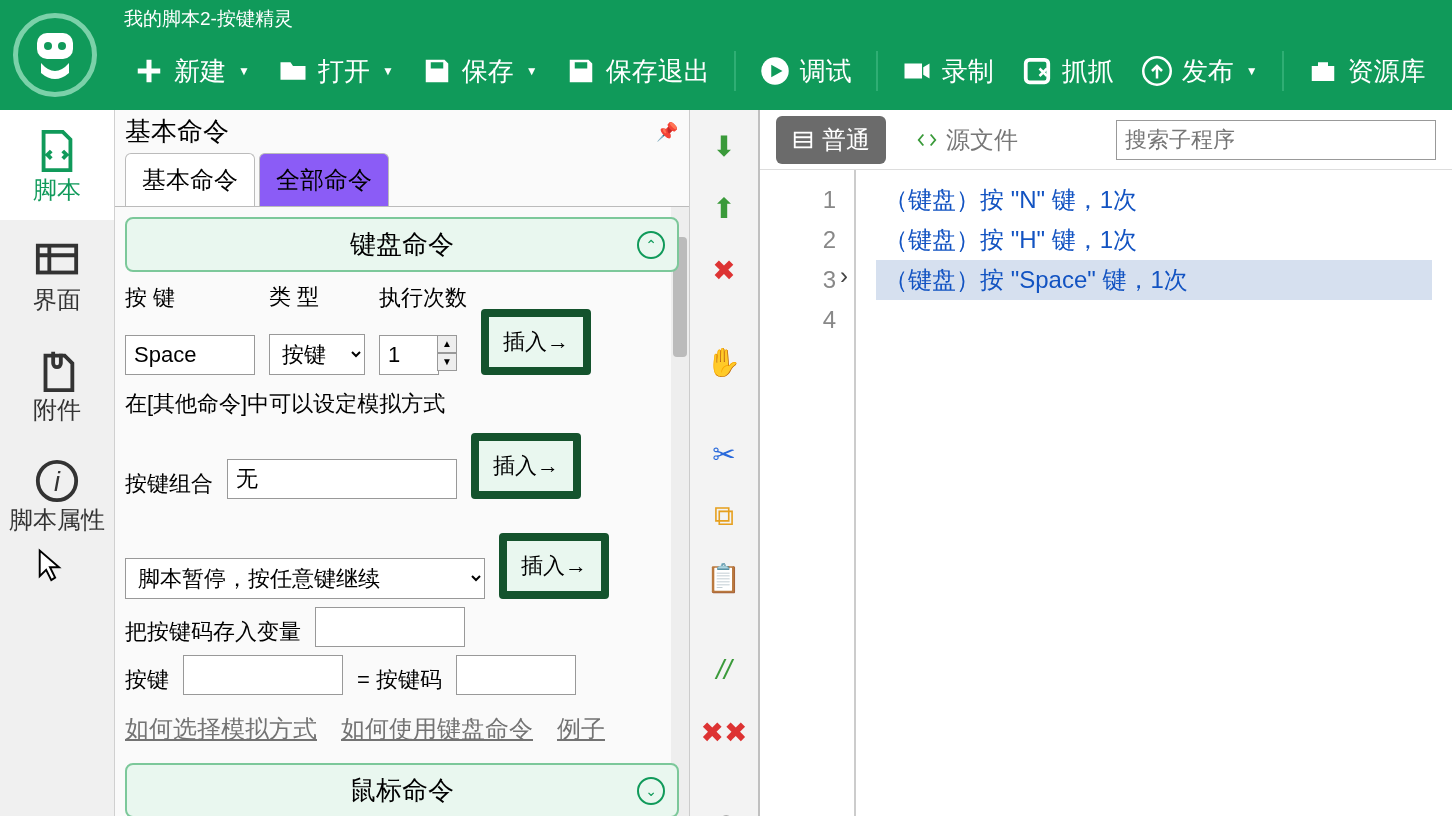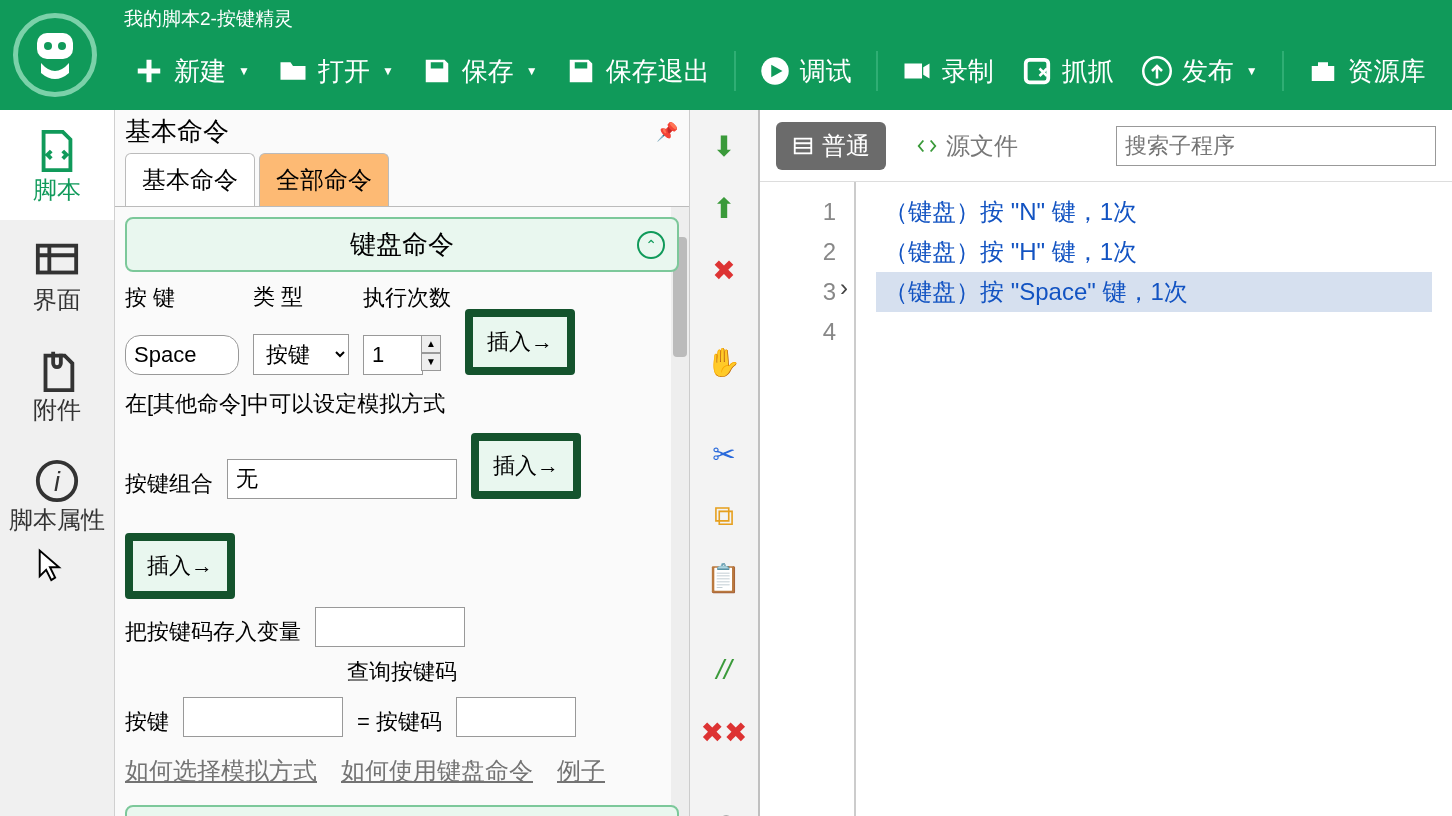--- a/index.html
+++ b/index.html
@@ -23,50 +23,50 @@
 .rail-item { display:flex; flex-direction:column; align-items:center; padding:18px 4px 14px; cursor:pointer; font-size:24px; color:#333; }
 .rail-item.active { background:#fff; color:#109a5a; }
 .rail-item.active .rail-ico { fill:#109a5a; }
 .rail-ico { width:46px; height:46px; fill:#666; }
 
 
 .cmd-panel { position:absolute; top:110px; left:115px; width:575px; height:706px; background:#fafafa; border-right:1px solid #ccc; display:flex; flex-direction:column; }
 .cmd-header { display:flex; align-items:center; justify-content:space-between; padding:4px 10px; font-size:26px; }
 .pin-icon { font-size:18px; cursor:pointer; }
 .cmd-tabs { display:flex; border-bottom:1px solid #bbb; padding-left:10px; }
-.cmd-tab { padding:10px 16px; font-size:24px; border:1px solid #bbb; border-bottom:none; background:#fdba74; cursor:pointer; border-radius:6px 6px 0 0; margin-right:4px; }
+.cmd-tab { padding:10px 16px; font-size:24px; border:1px solid #bbb; border-bottom:none; background:#8b5cf6; cursor:pointer; border-radius:6px 6px 0 0; margin-right:4px; }
 .cmd-tab.active { background:#fff; }
 .cmd-body { flex:1; overflow-y:auto; padding:10px; position:relative; }
 .scrollbar { position:absolute; right:0; top:0; width:18px; height:100%; background:#eee; }
 .scroll-thumb { position:absolute; top:30px; width:14px; left:2px; height:120px; background:#bbb; border-radius:4px; }
 .section-hdr { background:#e9f7ef; border:2px solid #7cc89a; border-radius:8px; padding:8px; font-size:26px; text-align:center; position:relative; cursor:pointer; margin-bottom:10px; }
 .sec-chev { position:absolute; right:12px; top:50%; transform:translateY(-50%); width:28px; height:28px; border:2px solid #109a5a; border-radius:50%; display:flex; align-items:center; justify-content:center; color:#109a5a; font-size:14px; }
 .form-row { display:flex; gap:14px; align-items:flex-end; margin:8px 0; }
 .form-col { display:flex; flex-direction:column; gap:22px; font-size:22px; }
 .form-col label { font-size:22px; }
 input[type=text], select { font-size:22px; padding:6px 8px; border:1px solid #999; background:#fff; }
-.inp-key { width:114px;border-radius:15px; }
+.inp-key { width:130px; }
 .sel-type { width:96px; }
 .inp-count { width:60px; }
 .spinner { display:flex; flex-direction:column; margin-left:-2px; }
 .spinner button { width:20px; height:18px; font-size:10px; border:1px solid #999; background:#eee; cursor:pointer; padding:0; line-height:1; }
 .btn-insert { background:#e9f7ef; border:8px solid #14532d; font-size:22px; padding:10px 14px; cursor:pointer; border-radius:4px; }
 .hint { font-size:22px; margin:14px 0; }
 .link { color:#737373; text-decoration:underline; cursor:pointer; font-size:24px; }
 .links-row { display:flex; gap:24px; margin:18px 0; }
 .center-label { text-align:center; font-size:22px; margin:10px 0; }
 
 
 .mid-strip { position:absolute; top:110px; left:690px; width:70px; height:706px; background:#f3f3f3; border-right:2px solid #c0c0c0; display:flex; flex-direction:column; align-items:center; padding-top:20px; gap:30px; }
 .mid-ico { width:32px; height:32px; cursor:pointer; display:flex; align-items:center; justify-content:center; font-size:28px; }
 .mid-hr { width:40px; height:2px; background:#ccc; }
 
 
 .editor { position:absolute; top:110px; left:760px; right:0; height:706px; background:#fff; }
-.ed-top { height:72px; display:flex; align-items:center; gap:14px; padding:0 16px; border-bottom:1px solid #ddd; }
+.ed-top { height:60px; display:flex; align-items:center; gap:14px; padding:0 16px; border-bottom:1px solid #ddd; }
 .view-btn { display:flex; align-items:center; gap:8px; padding:8px 16px; border-radius:6px; font-size:24px; cursor:pointer; }
 .view-btn.active { background:#6b6b6b; color:#fff; }
 .view-btn .vico { width:22px; height:22px; }
 .view-btn.src { color:#777; }
 .search-sub { flex:0 0 auto; margin-left:auto; width:320px; font-size:22px; padding:6px 10px; border:1px solid #aaa; }
 .code { display:flex; height:calc(100% - 58px); font-family:"SimSun",monospace; font-size:24px; }
 .gutter { width:96px; text-align:right; padding:10px 18px; color:#888; border-right:2px solid #ccc; line-height:40px; }
 .lines { flex:1; padding:10px 20px; line-height:40px; color:#1253c2; position:relative; }
 .line { white-space:pre; padding:0 8px; }
 .line.sel { background:#d6e0ef; }
@@ -233,28 +233,28 @@
 
     <div class="form-row">
       <span style="font-size:22px">按键组合</span>
       <input type="text" style="width: 230px;" value="无">
       <button class="btn-insert">插入→</button>
     </div>
 
     <div style="height:18px"></div>
 
     <div class="form-row">
+      <select style="width:360px"><option>脚本暂停，按任意键继续</option></select>
       <button class="btn-insert">插入→</button>
     </div>
     <div class="form-row">
       <span style="font-size:22px">把按键码存入变量</span>
       <input type="text" style="width: 150px;">
     </div>
 
-    <div class="center-label">查询按键码</div>
     <div class="form-row">
       <span style="font-size:22px">按键</span>
       <input type="text" style="width: 160px;">
       <span style="font-size:22px">= 按键码</span>
       <input type="text" style="width: 120px;">
     </div>
 
     <div class="links-row">
       <span class="link">如何选择模拟方式</span>
       <span class="link">如何使用键盘命令</span>

